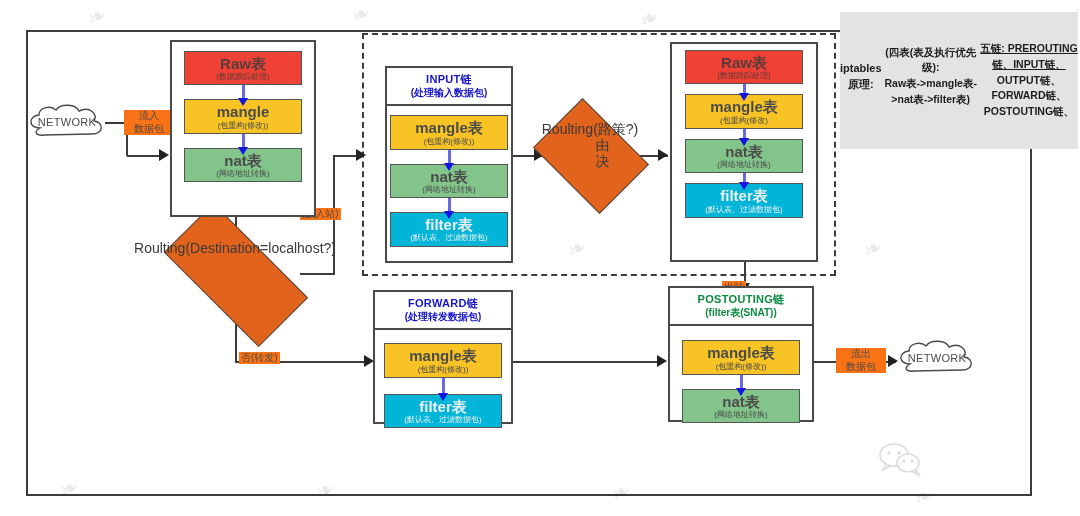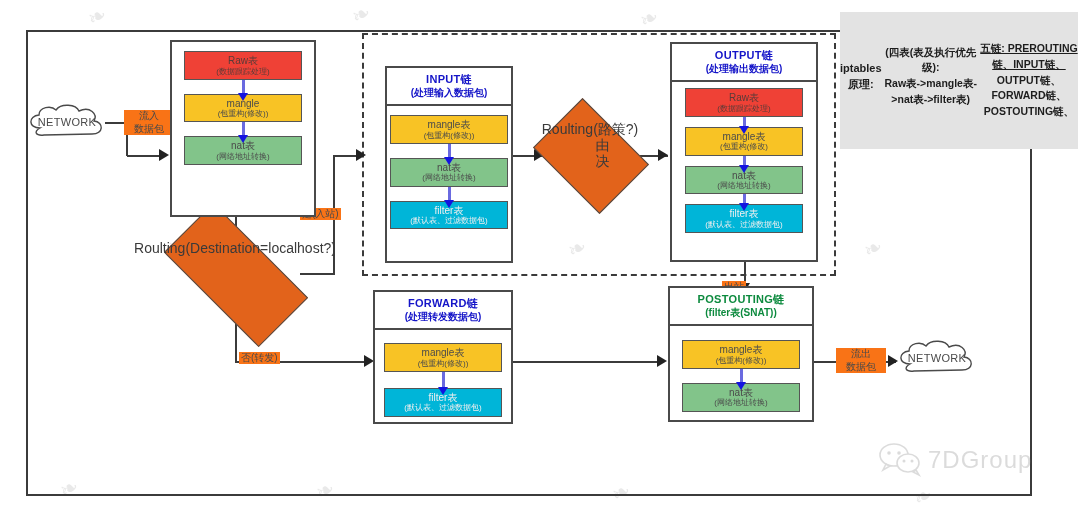--- a/index.html
+++ b/index.html
@@ -29,21 +29,21 @@
         line-height:1.25;font-weight:bold;font-size:10.5px;color:#1414c8;}
   .chain-head .l1{display:block;font-size:11px;letter-spacing:.3px;}
   .chain-head .l2{display:block;font-size:10px;}
   .chain.red-head .chain-head{color:#c0392b;}
   .chain.green-head .chain-head{color:#0c8a3e;}
   .chain-body{padding:9px 0 9px;display:flex;flex-direction:column;align-items:center;}
 
   
   .tbl{width:118px;border:1px solid #555;box-sizing:border-box;text-align:center;
        padding:3px 1px 3px;line-height:1.15;}
-  .tbl .t1{display:block;font-size:10px;color:#4b4b4b;}
+  .tbl .t1{display:block;font-size:15px;color:#4b4b4b;font-weight:bold;}
   .tbl .t2{display:block;font-size:8px;color:#4b4b4b;}
   .tbl.raw{background:#ef4136;}
   .tbl.mangle{background:#f8c325;}
   .tbl.nat{background:#82c48a;}
   .tbl.filter{background:#00b5d8;}
   .tbl.filter .t1,.tbl.filter .t2{color:#efefef;}
   .tbl.raw .t1,.tbl.raw .t2{color:#5a3b38;}
 
   
   .vconn{width:3px;height:14px;background:#6a6ae0;position:relative;margin:0 auto;}
@@ -228,24 +228,20 @@
       </div>
       <div class="vconn"></div>
       <div class="tbl filter">
         <span class="t1">filter表</span>
         <span class="t2">(默认表、过滤数据包)</span>
       </div>
     </div>
   </div>
 
   <div class="chain" style="left:670px;top:42px;width:148px;height:220px;">
-    <div class="chain-head">
-      <span class="l1">OUTPUT链</span>
-      <span class="l2">(处理输出数据包)</span>
-    </div>
     <div class="chain-body" style="padding:6px 0 6px;">
       <div class="tbl raw">
         <span class="t1">Raw表</span>
         <span class="t2">(数据跟踪处理)</span>
       </div>
       <div class="vconn" style="height:10px;"></div>
       <div class="tbl mangle">
         <span class="t1">mangle表</span>
         <span class="t2">(包重构(修改)</span>
       </div>
@@ -317,16 +313,15 @@
     <svg width="46" height="34" viewBox="0 0 46 34">
       <ellipse cx="16" cy="12" rx="14" ry="11" fill="none" stroke="#9b9b9b" stroke-width="1.6"></ellipse>
       <path d="M8 21 L5 27 L12 23 Z" fill="none" stroke="#9b9b9b" stroke-width="1.6"></path>
       <circle cx="11" cy="10" r="1.8" fill="#9b9b9b"></circle>
       <circle cx="21" cy="10" r="1.8" fill="#9b9b9b"></circle>
       <ellipse cx="30" cy="20" rx="11" ry="9" fill="#ffffff" stroke="#9b9b9b" stroke-width="1.6"></ellipse>
       <path d="M38 27 L41 32 L35 29 Z" fill="none" stroke="#9b9b9b" stroke-width="1.6"></path>
       <circle cx="26" cy="18" r="1.5" fill="#9b9b9b"></circle>
       <circle cx="34" cy="18" r="1.5" fill="#9b9b9b"></circle>
     </svg>
-    <span class="wm-text">7DGroup</span>
   </div>
 
 </div>
 
 </body></html>

